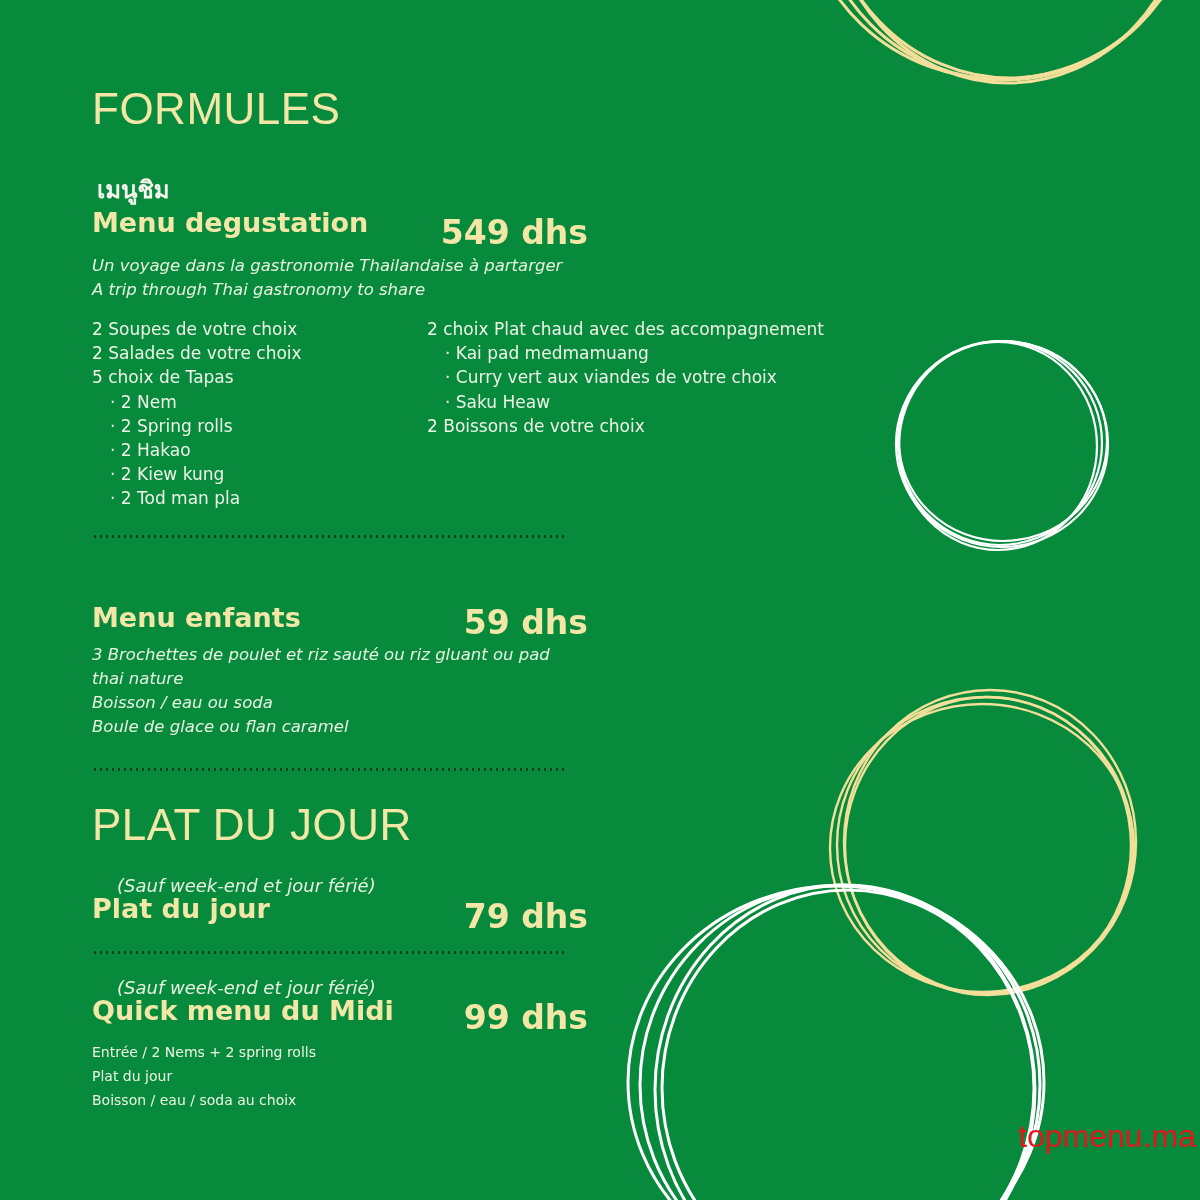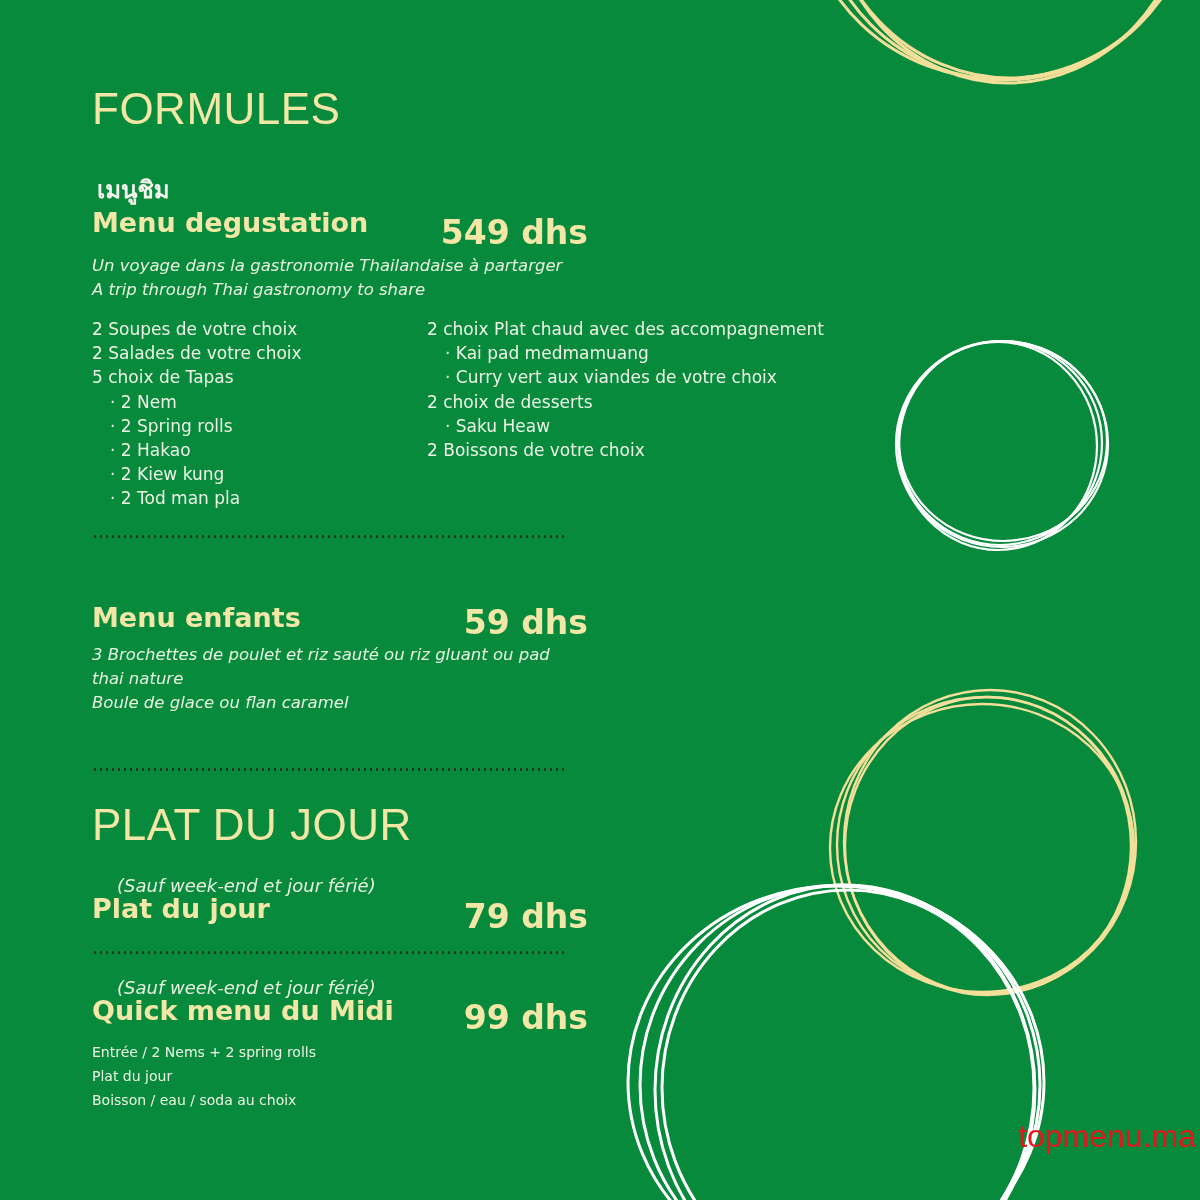--- a/index.html
+++ b/index.html
@@ -114,33 +114,33 @@
     <li class="sub">2 Spring rolls</li>
     <li class="sub">2 Hakao</li>
     <li class="sub">2 Kiew kung</li>
     <li class="sub">2 Tod man pla</li>
   </ul>
 
   <ul class="list" style="left:427px; top:317px;">
     <li>2 choix Plat chaud avec des accompagnement</li>
     <li class="sub">Kai pad medmamuang</li>
     <li class="sub">Curry vert aux viandes de votre choix</li>
-    <li>2 choix de desserts</li>
     <li class="sub">Saku Heaw</li>
     <li>2 Boissons de votre choix</li>
   </ul>
 
   <div class="dots" style="top:535px;"></div>
 
   <div class="item-title" style="top:602px;">Menu enfants</div>
   <div class="price" style="top:603px;">59 dhs</div>
 
   <div class="italic-desc" style="top:643px;">
     <div>3 Brochettes de poulet et riz sauté ou riz gluant ou pad</div>
     <div>thai nature</div>
+    <div>Boisson / eau ou soda</div>
     <div>Boule de glace ou flan caramel</div>
   </div>
 
   <div class="dots" style="top:768px;"></div>
 
   <h1 class="section-title" style="top:800px;">PLAT DU JOUR</h1>
 
   <div class="note" style="top:875px;">(Sauf week-end et jour férié)</div>
   <div class="item-title" style="top:893px;">Plat du jour</div>
   <div class="price" style="top:897px;">79 dhs</div>

